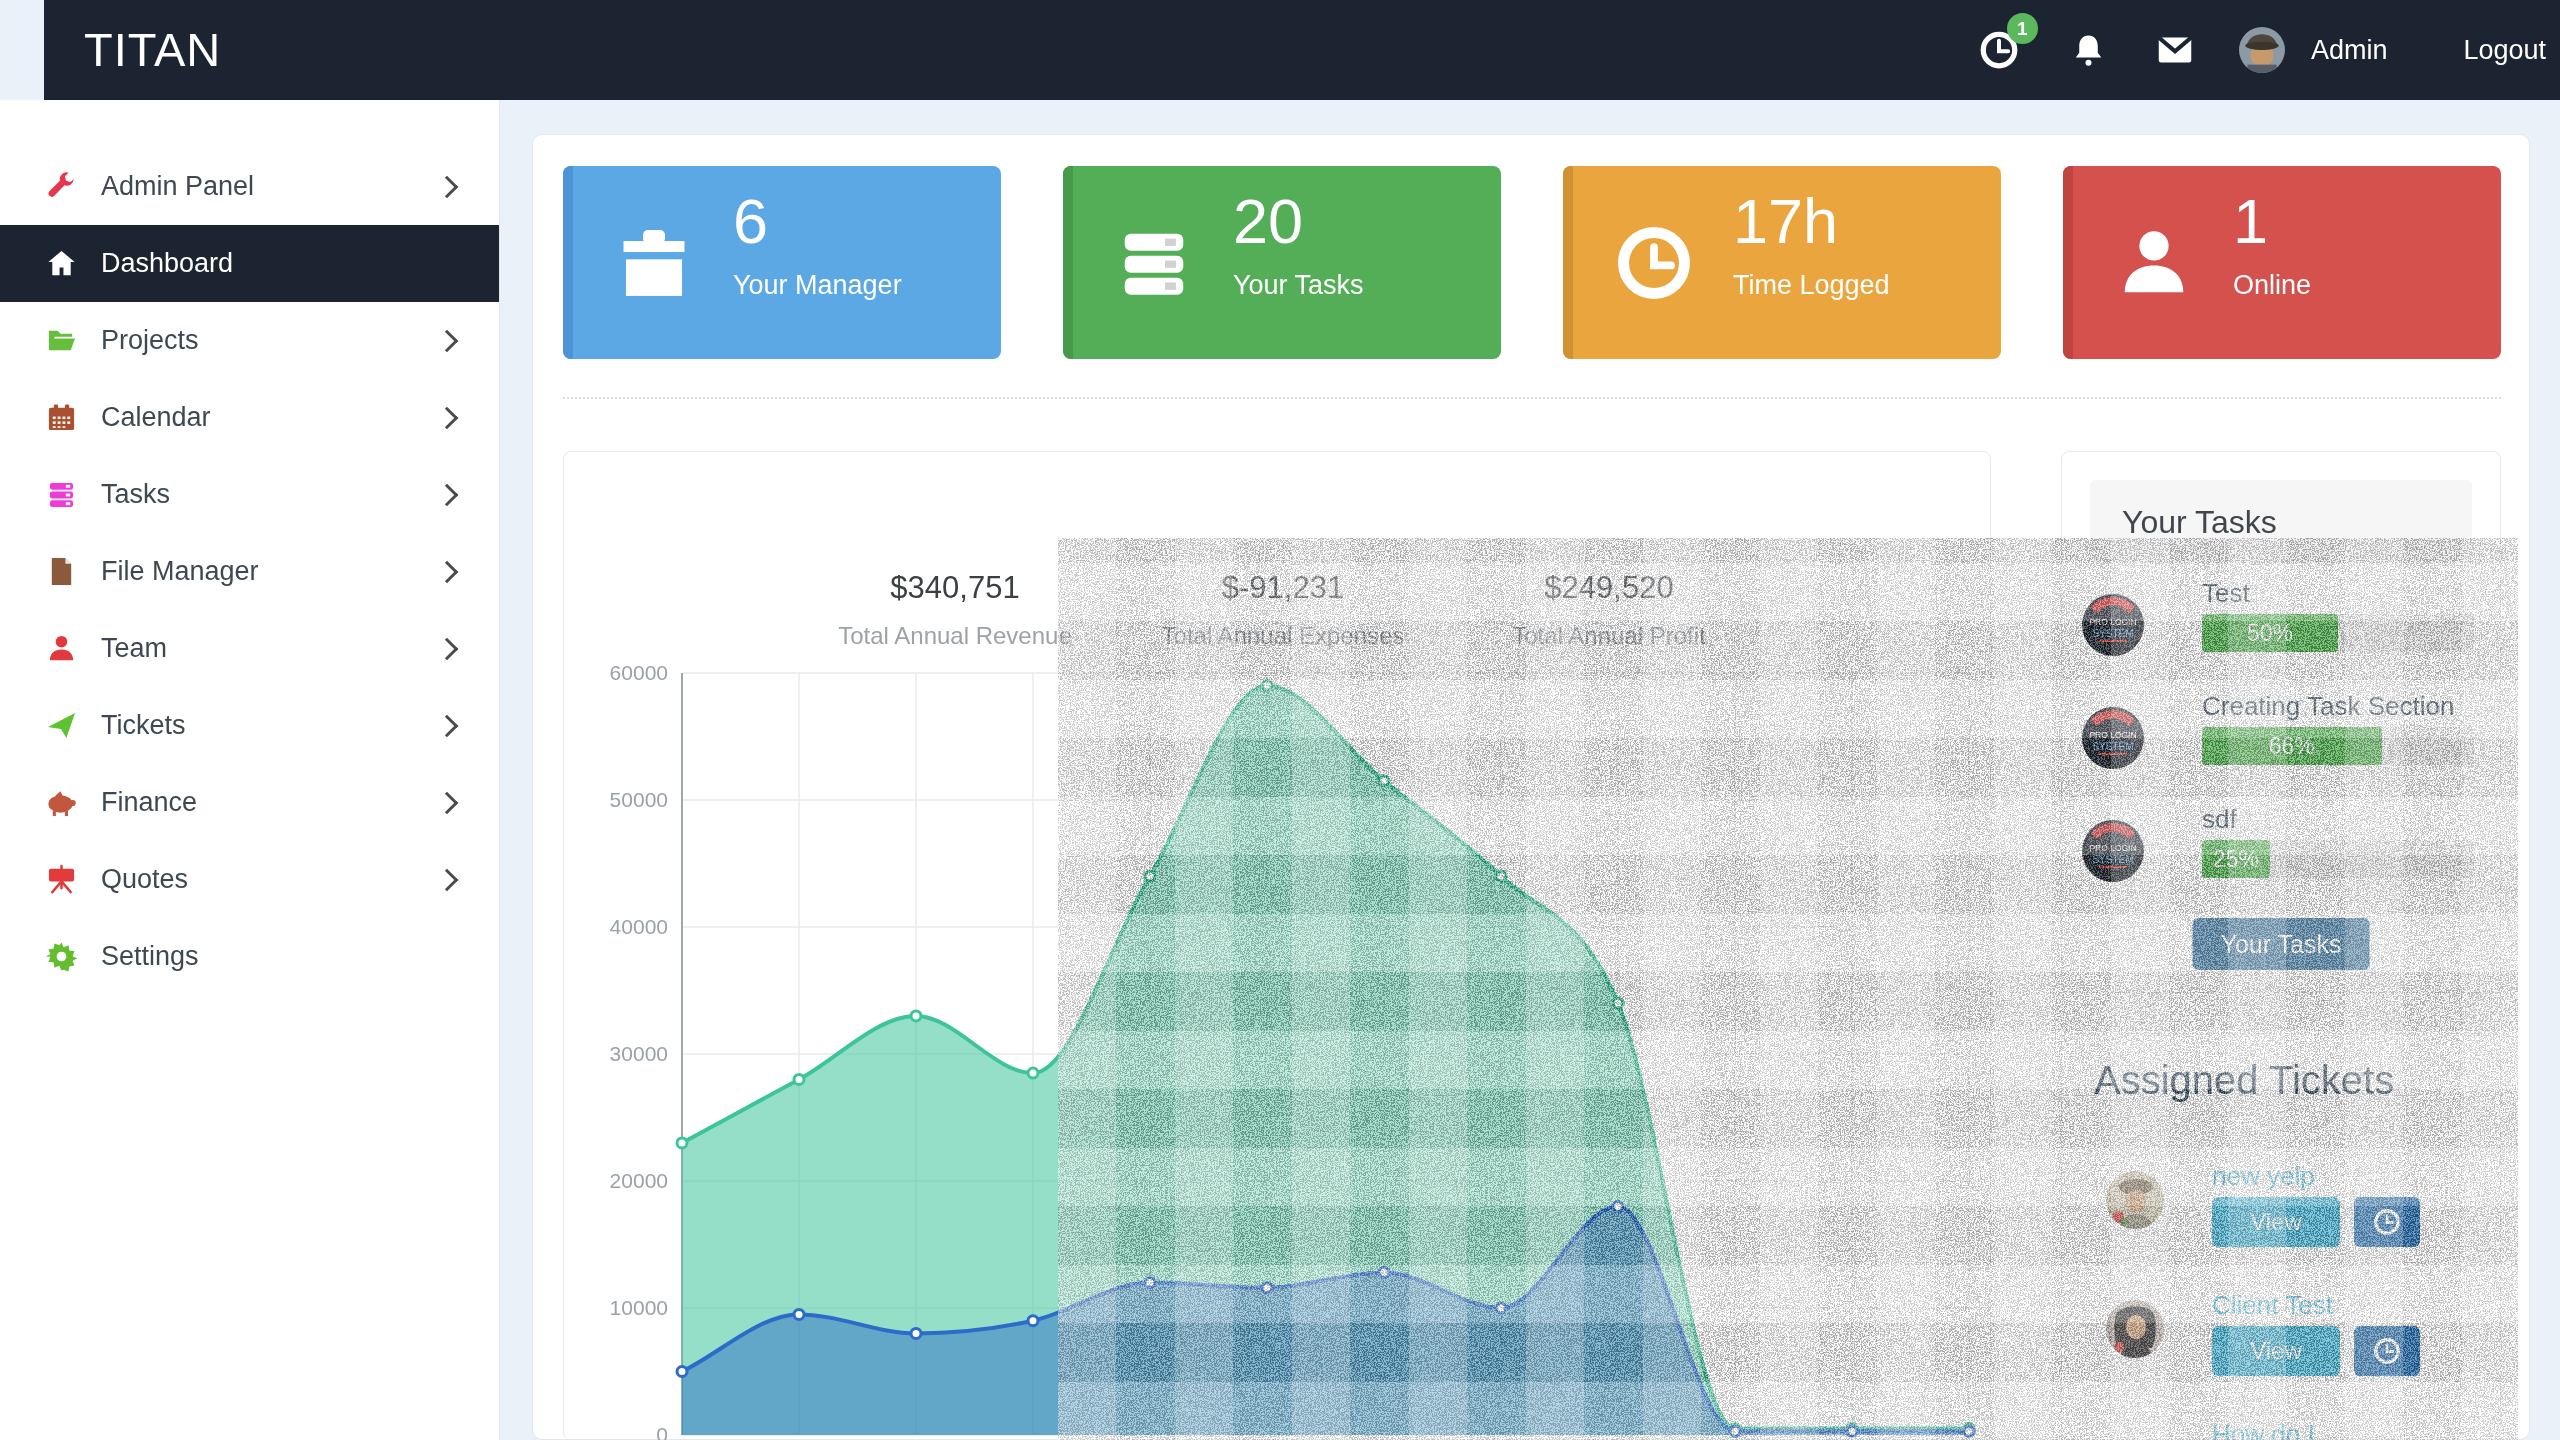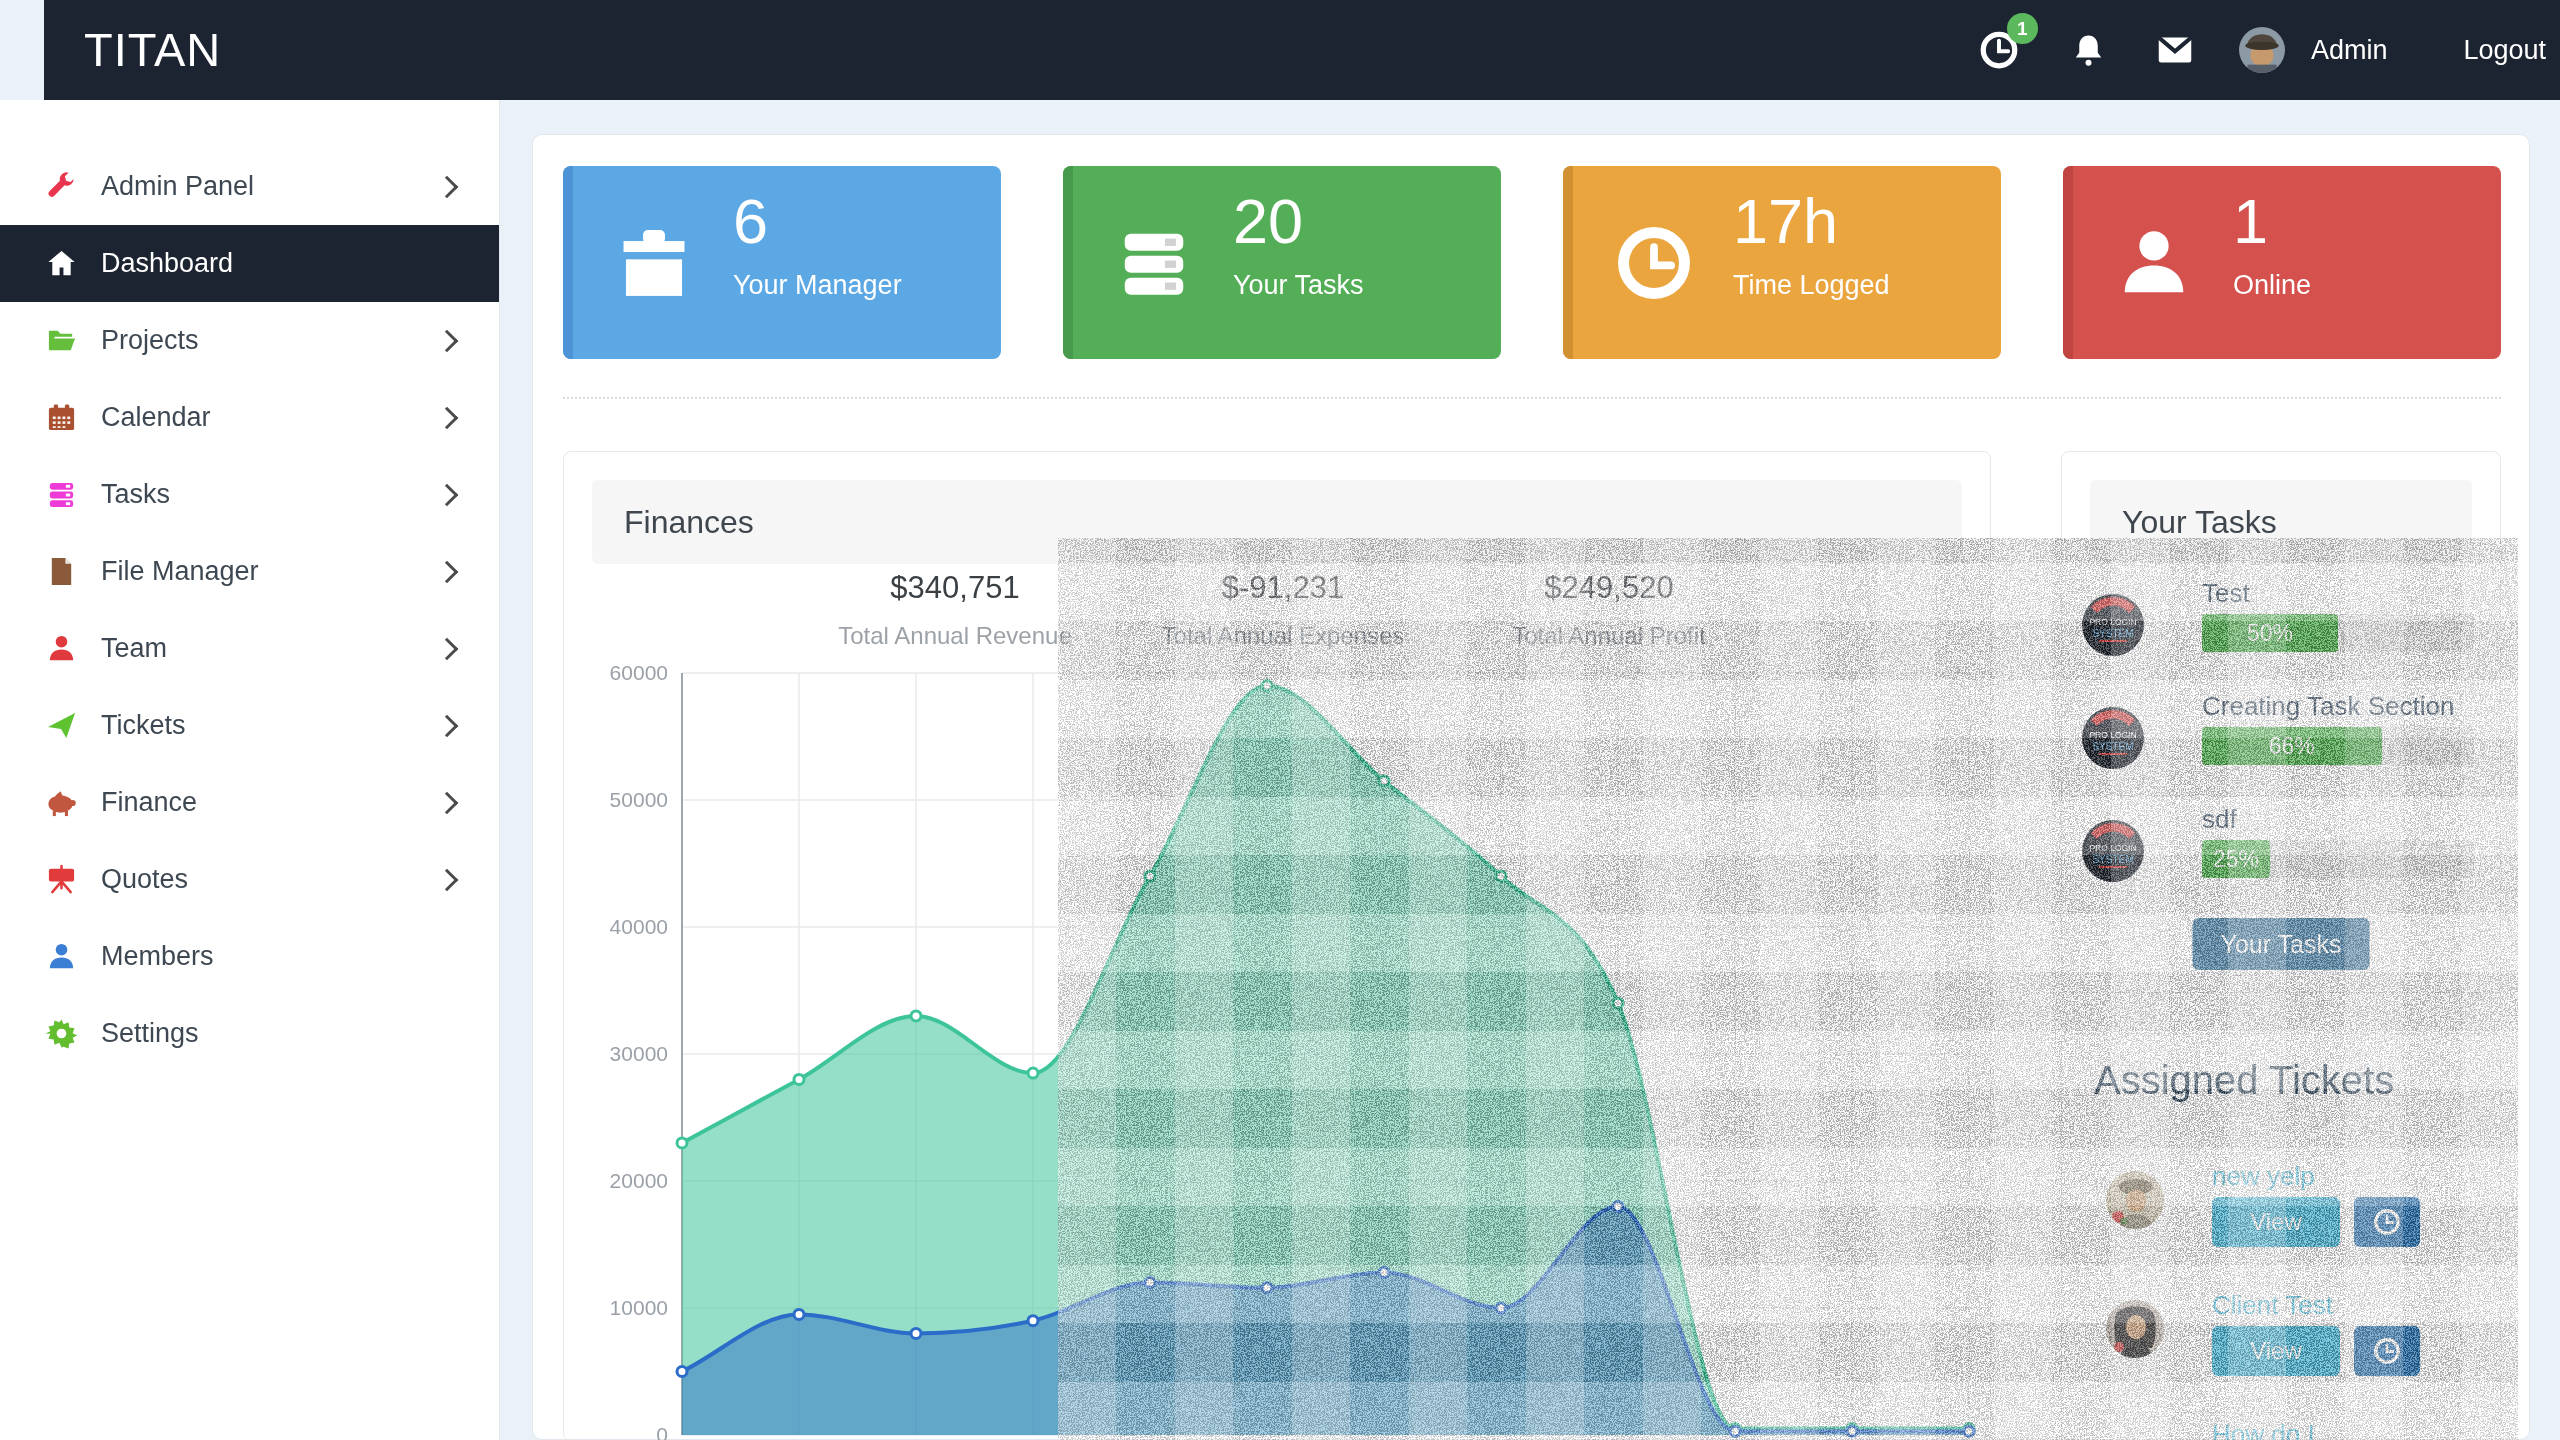--- a/index.html
+++ b/index.html
@@ -222,27 +222,20 @@
       </div>
       <div class="side-item">
         <svg class="ic" width="31" height="31" viewBox="0 0 32 32" fill="currentColor" style="color:#E23B3B">
           <rect x="3" y="5" width="26" height="13" rx="2"></rect>
           <path d="M16 2v3M16 18l-9.5 11M16 18l9.5 11M16 18v7" stroke="currentColor" stroke-width="2.6" fill="none" stroke-linecap="round"></path>
         </svg>
         <span class="side-label">Quotes</span>
         <span class="chev"></span>
       </div>
       <div class="side-item">
-        <svg class="ic" width="31" height="31" viewBox="0 0 32 32" fill="currentColor" style="color:#3B7FD4">
-          <circle cx="16" cy="9" r="6"></circle>
-          <path d="M4 28c0-7 5-11 12-11s12 4 12 11z"></path>
-        </svg>
-        <span class="side-label">Members</span>
-      </div>
-      <div class="side-item">
         <svg class="ic" width="31" height="31" viewBox="0 0 32 32" fill="currentColor" style="color:#62BD2F">
           <path d="M16 1.5l2.2 4.9 5-1.9.9 5.3 5.3.9-1.9 5 4.9 2.3-4.9 2.3 1.9 5-5.3.9-.9 5.3-5-1.9L16 30.5l-2.2-4.9-5 1.9-.9-5.3-5.3-.9 1.9-5L-.4 16l4.9-2.3-1.9-5 5.3-.9.9-5.3 5 1.9z"></path>
           <circle cx="16" cy="16" r="5" fill="#fff"></circle>
         </svg>
         <span class="side-label">Settings</span>
       </div>
     </nav>
 
   <main id="main">
     <div id="cards">
@@ -286,23 +279,20 @@
             <circle cx="16" cy="9" r="6"></circle>
             <path d="M4 28c0-7 5-11 12-11s12 4 12 11z"></path>
           </svg>
           <span class="val">1</span>
           <span class="lbl">Online</span>
         </div>
       </div>
     <hr id="cards-divider">
 
     <section id="finances">
-      <div class="panel-head">
-        <span>Finances</span>
-      </div>
       <div id="fin-stats">
           <div class="fstat" style="left: 201px;">
             <div class="v">$340,751</div>
             <div class="c">Total Annual Revenue</div>
           </div>
           <div class="fstat" style="left: 529px;">
             <div class="v">$-91,231</div>
             <div class="c">Total Annual Expenses</div>
           </div>
           <div class="fstat" style="left: 855px;">

